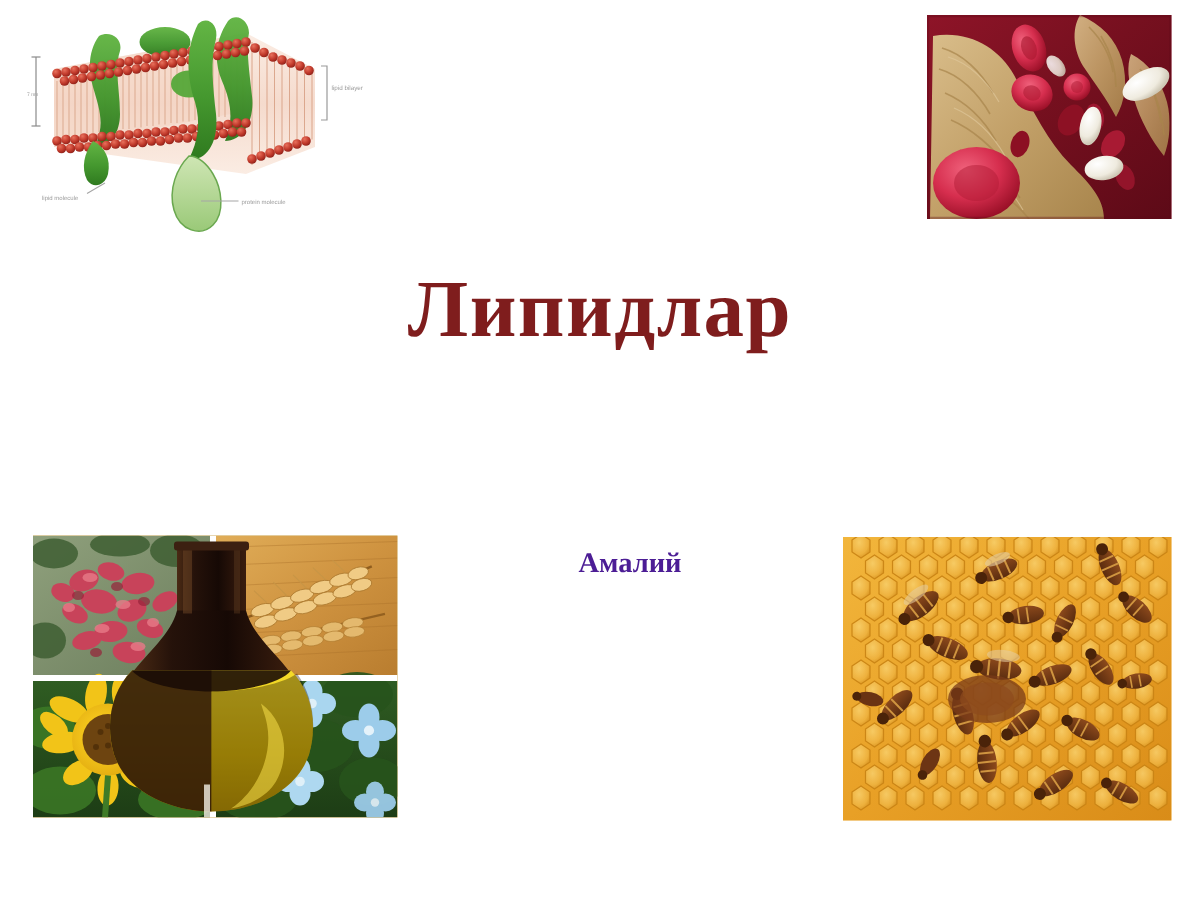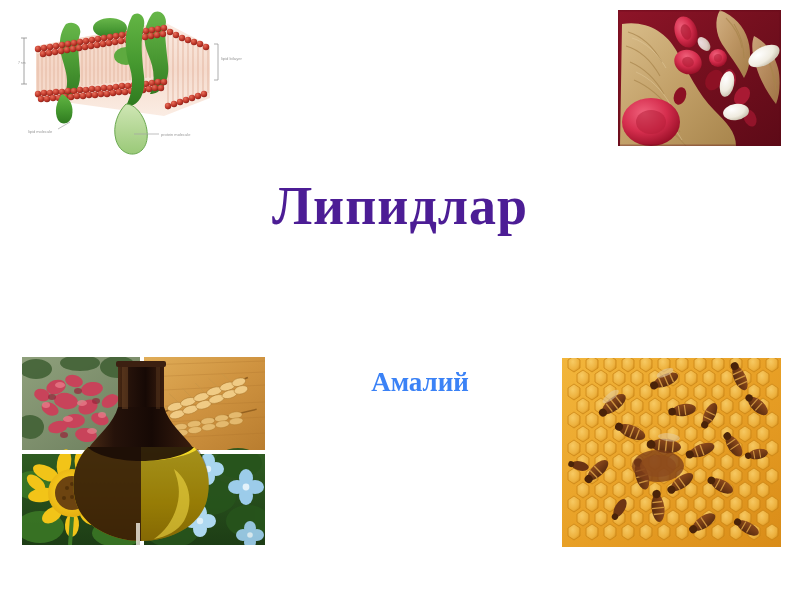--- a/index.html
+++ b/index.html
@@ -23,36 +23,36 @@
   #title {
     position: absolute;
     left: 0;
     top: 178px;
     width: 800px;
     text-align: center;
     font-family: "Liberation Serif", "DejaVu Serif", serif;
     font-weight: bold;
     font-size: 54px;
     letter-spacing: 1px;
-    color: #4c1d95;
+    color: #7f1d1d;
     line-height: 1.05;
     white-space: nowrap;
   }
 
   
   #subtitle {
     position: absolute;
     left: 290px;
     top: 363px;
     width: 260px;
     text-align: center;
     font-family: "Liberation Serif", "DejaVu Serif", serif;
     font-weight: bold;
-    font-size: 27px;
-    color: #3b82f6;
+    font-size: 19px;
+    color: #4c1d95;
     line-height: 1.42;
   }
   #subtitle .ln { display: block; }
 
   
   .photo {
     position: absolute;
     overflow: hidden;
   }
 

